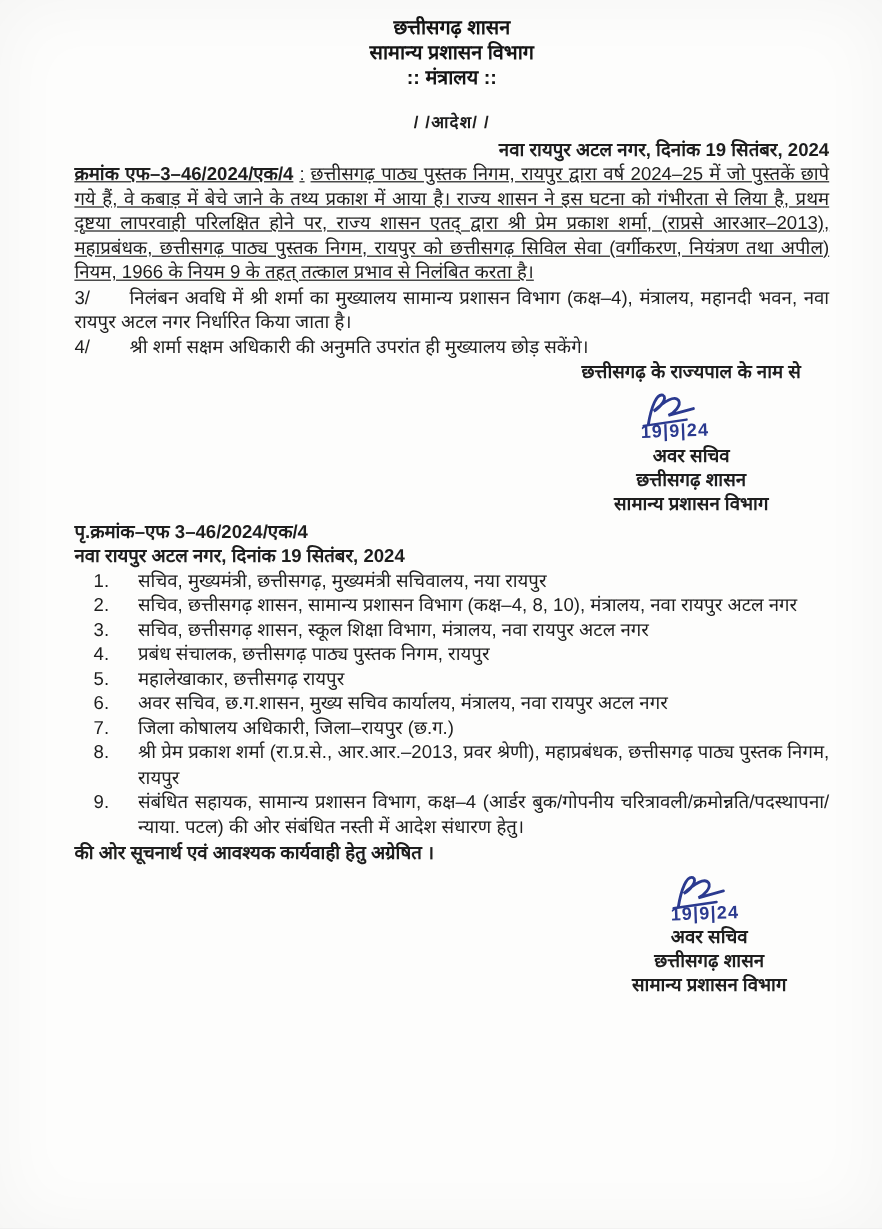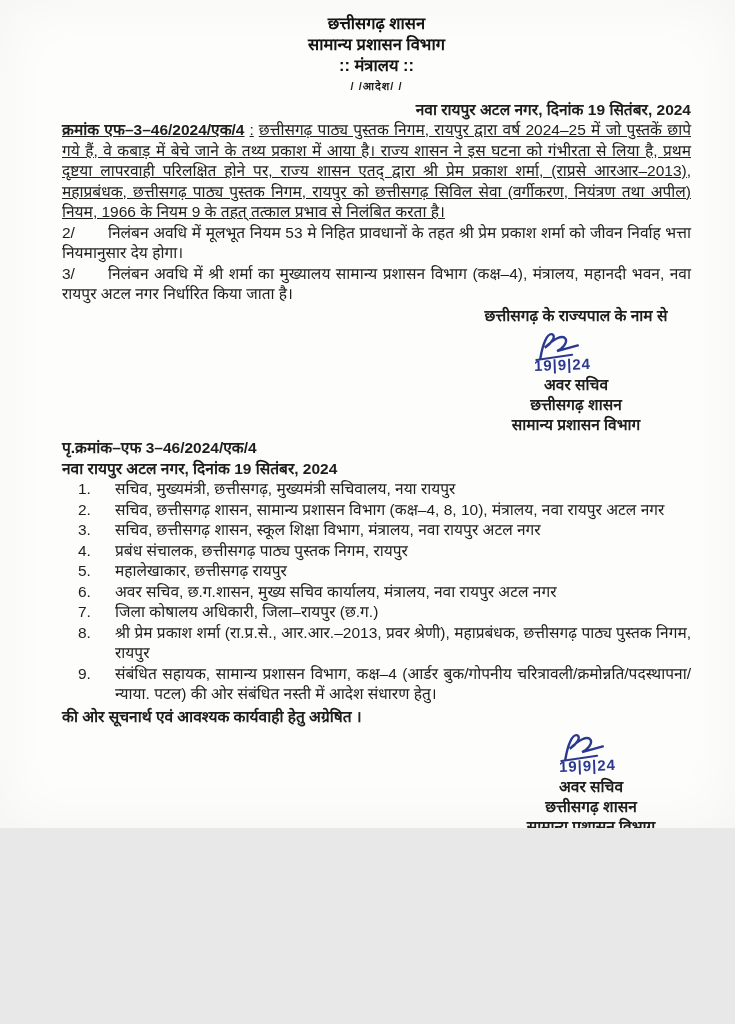--- a/index.html
+++ b/index.html
@@ -1,32 +1,32 @@
 <!DOCTYPE html>
 <html lang="hi"><head>
 <meta charset="utf-8">
 <style>
   html,body{margin:0;padding:0;background:#e8e8e8;}
   .page{
     position:relative;
-    width:735px;height:828px;
+    width:735px;height:1024px;
     margin:0 auto;
     background:#fdfdfc;
     box-shadow:inset 0 0 60px rgba(0,0,0,0.04);
     box-sizing:border-box;
     padding:13px 44px 8px 62px;
     font-family:"Liberation Sans","DejaVu Sans",sans-serif;
     color:#1e1e1e;
     font-size:15.5px;
     line-height:20.5px;
     overflow:hidden;
   }
   .center{text-align:center;}
   .doc-header div{font-weight:700;font-size:16.5px;line-height:21px;color:#141414;}
-  .order-title{margin-top:0;font-weight:700;font-size:11px;letter-spacing:1px;}
+  .order-title{margin-top:16px;font-weight:700;font-size:14px;letter-spacing:1px;}
   .dateline{text-align:right;font-weight:700;margin-top:3px;}
   .para{text-align:justify;margin:0;text-decoration:underline;}
   .para .label{font-weight:700;}
   .para .sep{padding:0 5px;}
   .clause{text-align:justify;margin:0;}
   .clause .cnum{margin-right:33px;}
   .sig-col{width:230px;margin-left:auto;text-align:center;}
   .sig-col .auth{font-weight:700;white-space:nowrap;line-height:21px;}
   .signature{display:inline-block;color:#2b3a8f;transform:rotate(-2deg);margin:3px 28px 0 0;text-align:center;line-height:15px;}
   .signature svg{display:block;margin:0 auto -4px auto;}
@@ -54,22 +54,22 @@
     <div>सामान्य प्रशासन विभाग</div>
     <div>:: मंत्रालय ::</div>
   </div>
 
   <div class="order-title center">/ /आदेश/ /</div>
 
   <div class="dateline">नवा रायपुर अटल नगर, दिनांक 19 सितंबर, 2024</div>
 
   <p class="para"><span class="label">क्रमांक एफ–3–46/2024/एक/4</span><span class="sep">:</span><span>छत्तीसगढ़ पाठ्य पुस्तक निगम, रायपुर द्वारा वर्ष 2024–25 में जो पुस्तकें छापे गये हैं, वे कबाड़ में बेचे जाने के तथ्य प्रकाश में आया है। राज्य शासन ने इस घटना को गंभीरता से लिया है, प्रथम दृष्टया लापरवाही परिलक्षित होने पर, राज्य शासन एतद् द्वारा श्री प्रेम प्रकाश शर्मा, (राप्रसे आरआर–2013), महाप्रबंधक, छत्तीसगढ़ पाठ्य पुस्तक निगम, रायपुर को छत्तीसगढ़ सिविल सेवा (वर्गीकरण, नियंत्रण तथा अपील) नियम, 1966 के नियम 9 के तहत् तत्काल प्रभाव से निलंबित करता है।</span></p>
 
-  <p class="clause"><span class="cnum">2/</span><span>निलंबन अवधि में मूलभूत नियम 53 मे निहित प्रावधानों के तहत श्री प्रेम प्रकाश शर्मा को जीवन निर्वाह भत्ता नियमानुसार देय होगा।</span></p>
   <p class="clause"><span class="cnum">3/</span><span>निलंबन अवधि में श्री शर्मा का मुख्यालय सामान्य प्रशासन विभाग (कक्ष–4), मंत्रालय, महानदी भवन, नवा रायपुर अटल नगर निर्धारित किया जाता है।</span></p>
+  <p class="clause"><span class="cnum">4/</span><span>श्री शर्मा सक्षम अधिकारी की अनुमति उपरांत ही मुख्यालय छोड़ सकेंगे।</span></p>
 
   <div class="sig-col">
     <div class="auth">छत्तीसगढ़ के राज्यपाल के नाम से</div>
     <div class="signature">
       <svg width="72" height="32" viewBox="0 0 72 32">
         <path d="M14,29 C17,14 22,3 27,5 C31,7 25,15 19,18 C28,10 37,5 40,10 C42,14 36,20 31,22 L52,17" fill="none" stroke-width="2.4" stroke-linecap="round" stroke="#2b3a8f"></path>
         <path d="M10,30 L46,26" fill="none" stroke-width="2" stroke-linecap="round" stroke="#2b3a8f"></path>
       </svg>
       <span class="sig-date">19|9|24</span>
     </div>

